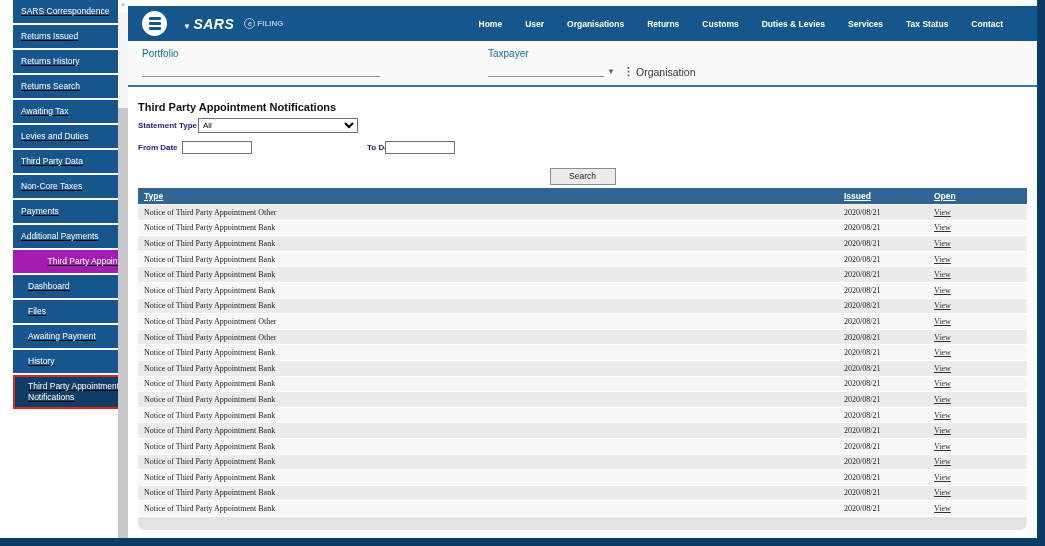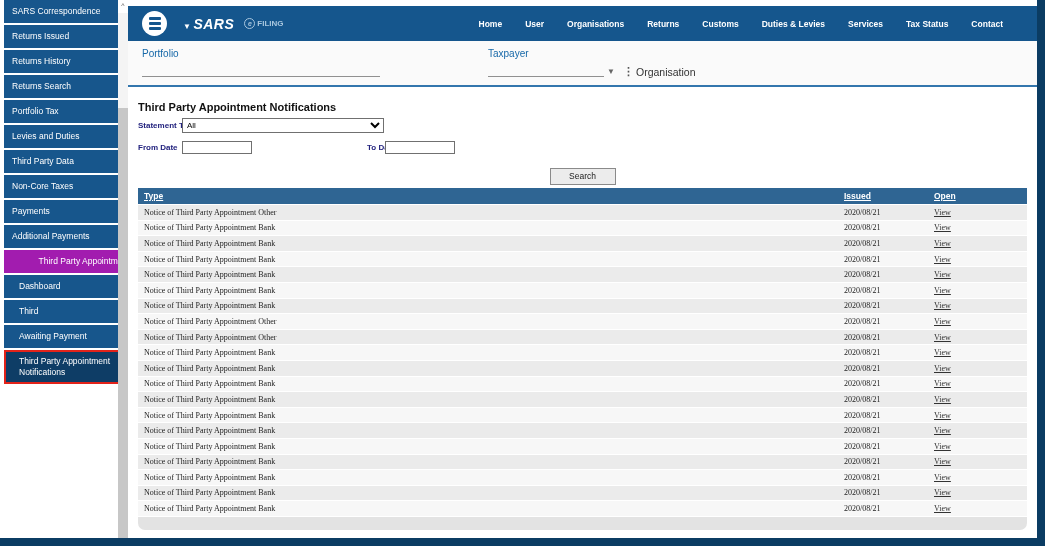--- a/index.html
+++ b/index.html
@@ -6,21 +6,21 @@
   html,body { width:1045px; height:546px; }
   body {
     background:#0b3c63;
     font-family:"Liberation Sans", sans-serif;
     position:relative;
     overflow:hidden;
   }
 
   
   #sidebar { position:absolute; left:0; top:0; width:128px; height:538px; background:#ffffff; }
-  .side-items { position:absolute; left:4px; top:0; width:130px; }
+  .side-items { position:absolute; left:13px; top:0; width:130px;text-decoration:underline; }
   .side-item {
     height:23px; margin-bottom:2px; background:#17568c; color:#fff;
     font-size:8.5px; display:flex; align-items:center; padding-left:8px;
     cursor:pointer; line-height:1.2;
   }
   .side-item.section { background:#a21caf;justify-content:flex-end; }
   .side-item.sub { padding-left:15px; }
   .side-item.active {
     height:34px; width:121px; background:#0e3d66;
     border:2px solid #e2231a; padding-left:13px; line-height:1.25;
@@ -57,21 +57,21 @@
   .pb-underline.taxpayer { left:360px; width:116px; }
   .pb-caret { position:absolute; left:479px; top:26px; font-size:8px; color:#666; cursor:pointer; }
   .pb-dots { position:absolute; left:495px; top:24px; font-size:11px; color:#555; font-weight:bold; cursor:pointer; }
   .pb-org { position:absolute; left:508px; top:25px; font-size:10.5px; color:#333; }
 
   .content { padding:0 10px; }
   .page-title { margin-top:14px; font-size:11px; font-weight:bold; color:#111; }
   .filter-row { position:relative; height:17px; margin-top:5px; }
   .f-label { position:absolute; left:0; top:3px; font-size:8px; font-weight:bold; color:#22227e; }
   .f-label.todate { left:229px; }
-  .stype-select { position:absolute; left:44px; top:0; width:202px; height:15px; font-size:8px; border:1px solid #707070; background:#fff; font-family:inherit; }
+  .stype-select { position:absolute; left:60px; top:0; width:160px; height:15px; font-size:8px; border:1px solid #707070; background:#fff; font-family:inherit; }
   .f-input { position:absolute; top:1px; width:70px; height:13px; border:1px solid #707070; font-size:8px; font-family:inherit; padding:0 2px; }
   .f-input.fromdate { left:44px; }
   .f-input.todate { left:247px; }
 
   .search-row { text-align:center; margin-top:8px; height:18px; }
   .search-btn { width:66px; height:17px; font-size:8.5px; color:#222; background:#ececec; border:1px solid #8a8a8a; cursor:pointer; font-family:inherit; }
 
   .table-wrap { margin-top:5px; background:#e3e3e3; border-radius:0 0 7px 7px; padding-bottom:13px; }
   .thead, .trow { display:grid; grid-template-columns:700px 90px 1fr; align-items:center; border-bottom:1px solid #fff; }
   .thead { background:#2f6593; height:17px; }
@@ -100,21 +100,21 @@
 
         <div class="side-item">
           <span>Returns History</span>
         </div>
 
         <div class="side-item">
           <span>Returns Search</span>
         </div>
 
         <div class="side-item">
-          <span>Portfolio Tax</span>
+          <span>Awaiting Tax</span>
         </div>
 
         <div class="side-item">
           <span>Levies and Duties</span>
         </div>
 
         <div class="side-item">
           <span>Third Party Data</span>
         </div>
 
@@ -135,29 +135,32 @@
       <span>Third Party Appointments</span>
     </div>
 
     <div>
 
         <div class="side-item sub">
           <span>Dashboard</span>
         </div>
 
         <div class="side-item sub">
-          <span>Third</span>
+          <span>Files</span>
         </div>
 
 
         <div class="side-item sub">
           <span>Awaiting Payment</span>
         </div>
 
 
+        <div class="side-item sub">
+          <span>History</span>
+        </div>
       </div>
 
     <div class="side-item sub active">
       <span>Third Party Appointment Notifications</span>
     </div>
 
 
   </div>
 
   <div class="sidebar-scrollbar">

